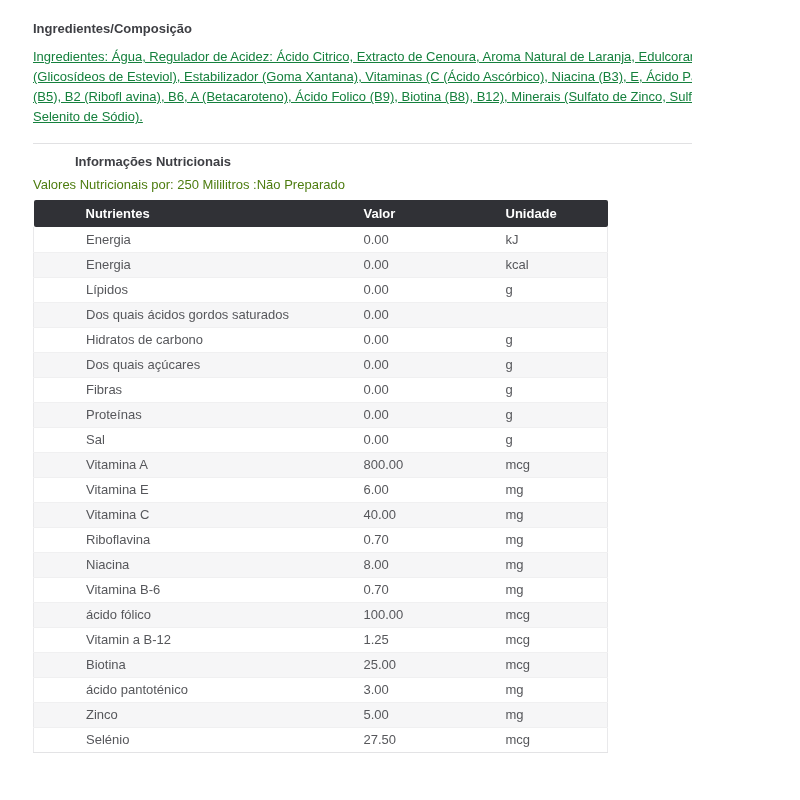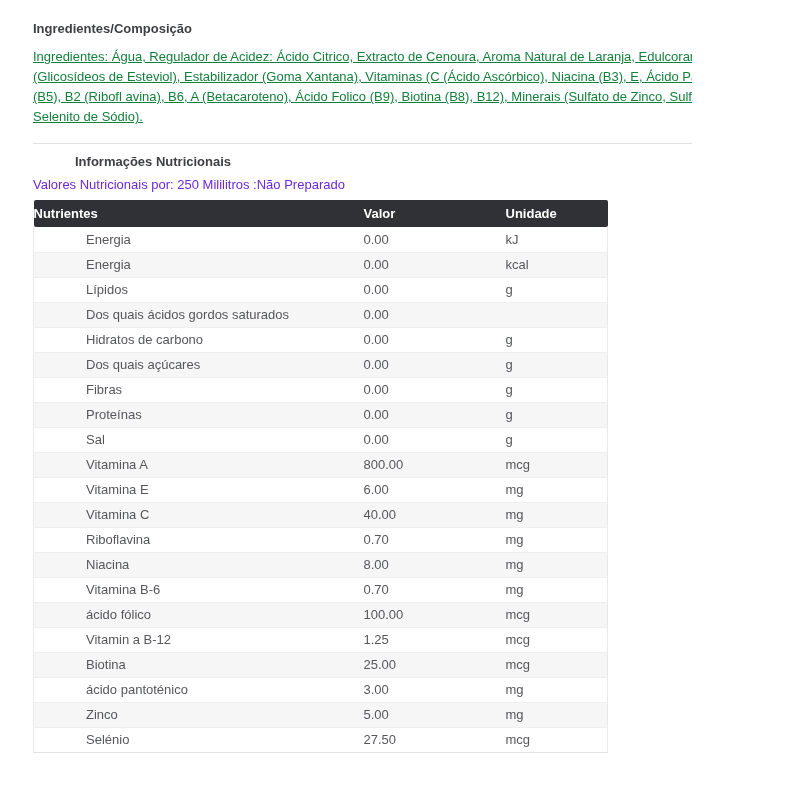--- a/index.html
+++ b/index.html
@@ -41,41 +41,42 @@
     width: 748px;
   }
   .nutrition-title {
     margin-top: 10px;
     padding-left: 42px;
   }
   .serving-label {
     margin: 7px 0 0 0;
     font-size: 13px;
     line-height: 16px;
-    color: #6d28d9;
+    color: #4d7c0f;
   }
   table.nutrition-table {
     margin-top: 7px;
     width: 574px;
     border-collapse: collapse;
     table-layout: fixed;
     font-size: 13px;
   }
   .col-nutrient { width: 330px; }
   .col-value    { width: 142px; }
   .col-unit     { width: 102px; }
   table.nutrition-table thead th {
     background: #303136;
     color: #ffffff;
     font-weight: 700;
     text-align: left;
     height: 27px;
     padding: 0;
   }
   table.nutrition-table thead th:first-child {
+    padding-left: 52px;
     border-radius: 2px 0 0 2px;
   }
   table.nutrition-table thead th:last-child {
     border-radius: 0 2px 2px 0;
   }
   table.nutrition-table tbody td {
     height: 25px;
     padding: 0;
     color: #56575b;
     border-bottom: 1px solid #f0f0f1;

